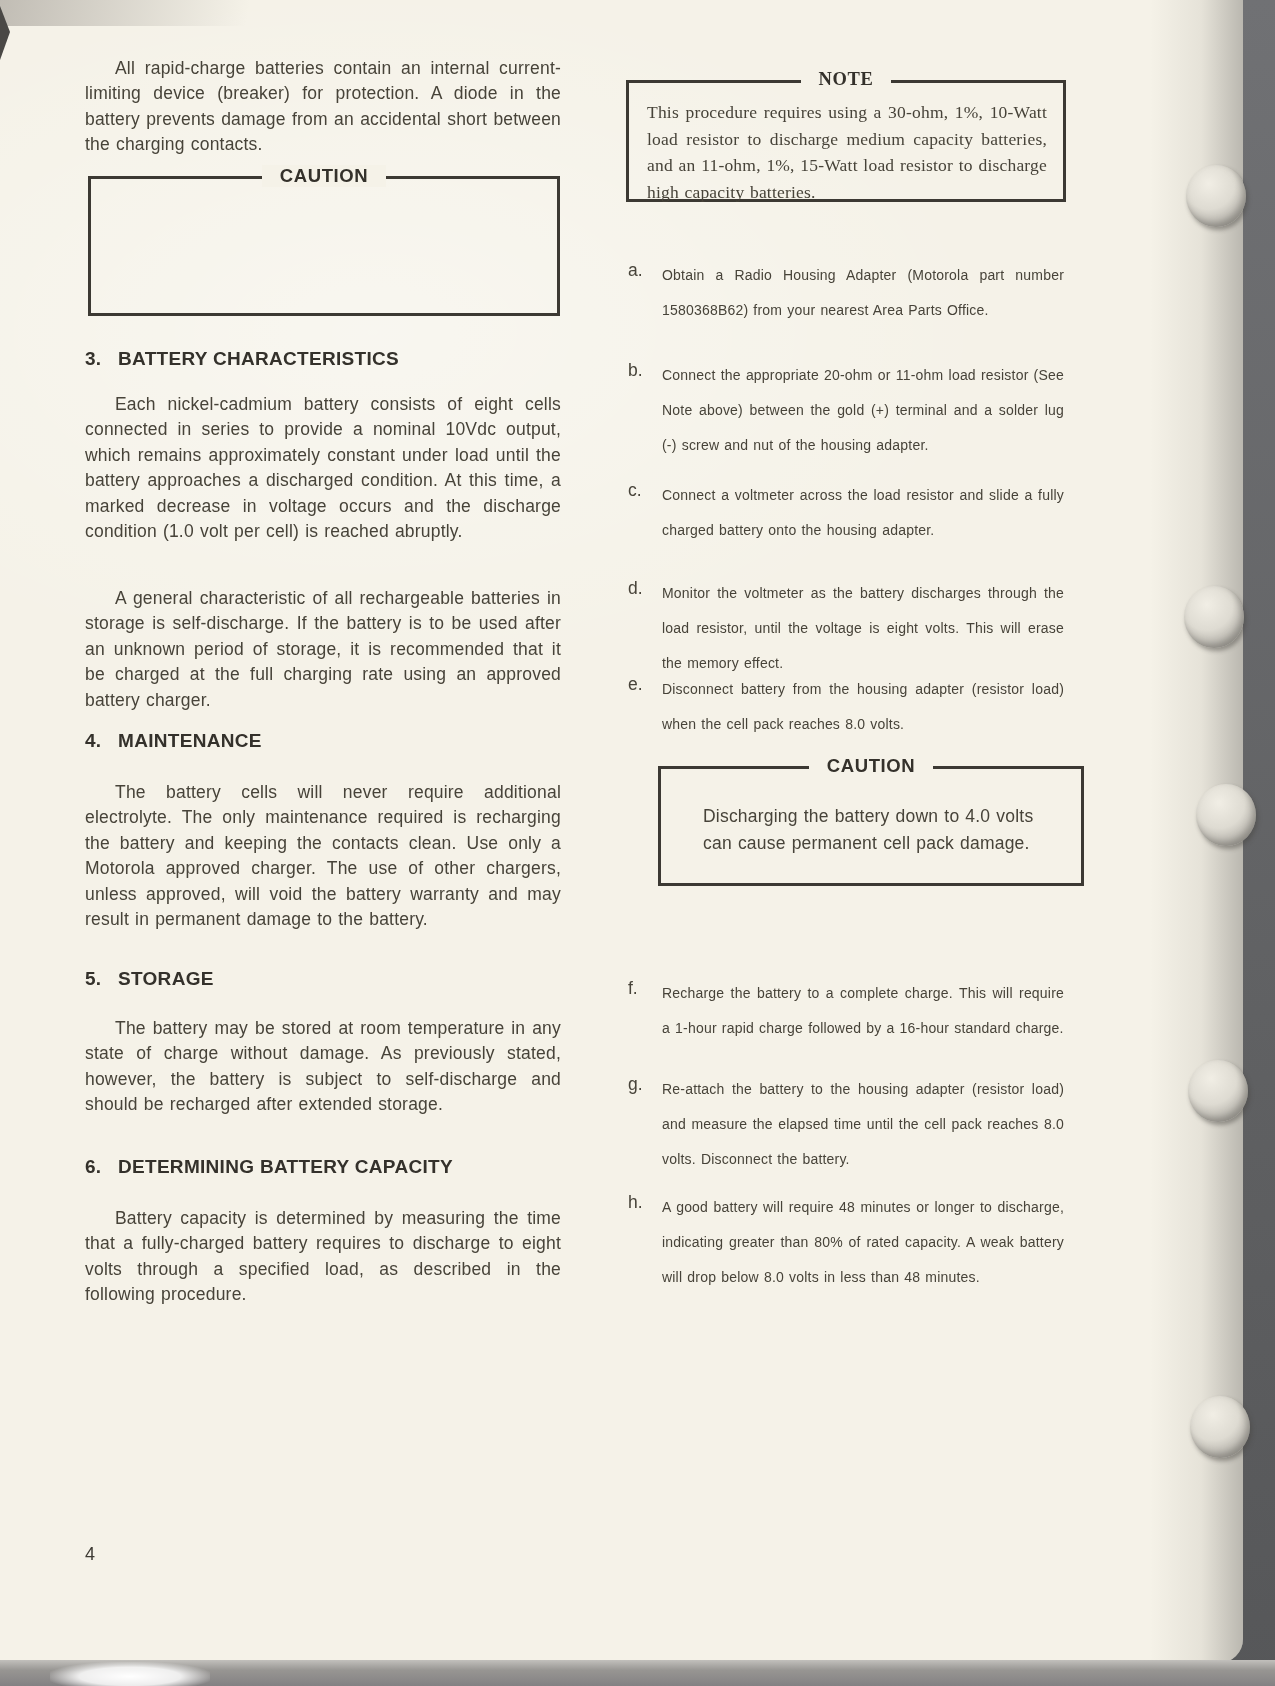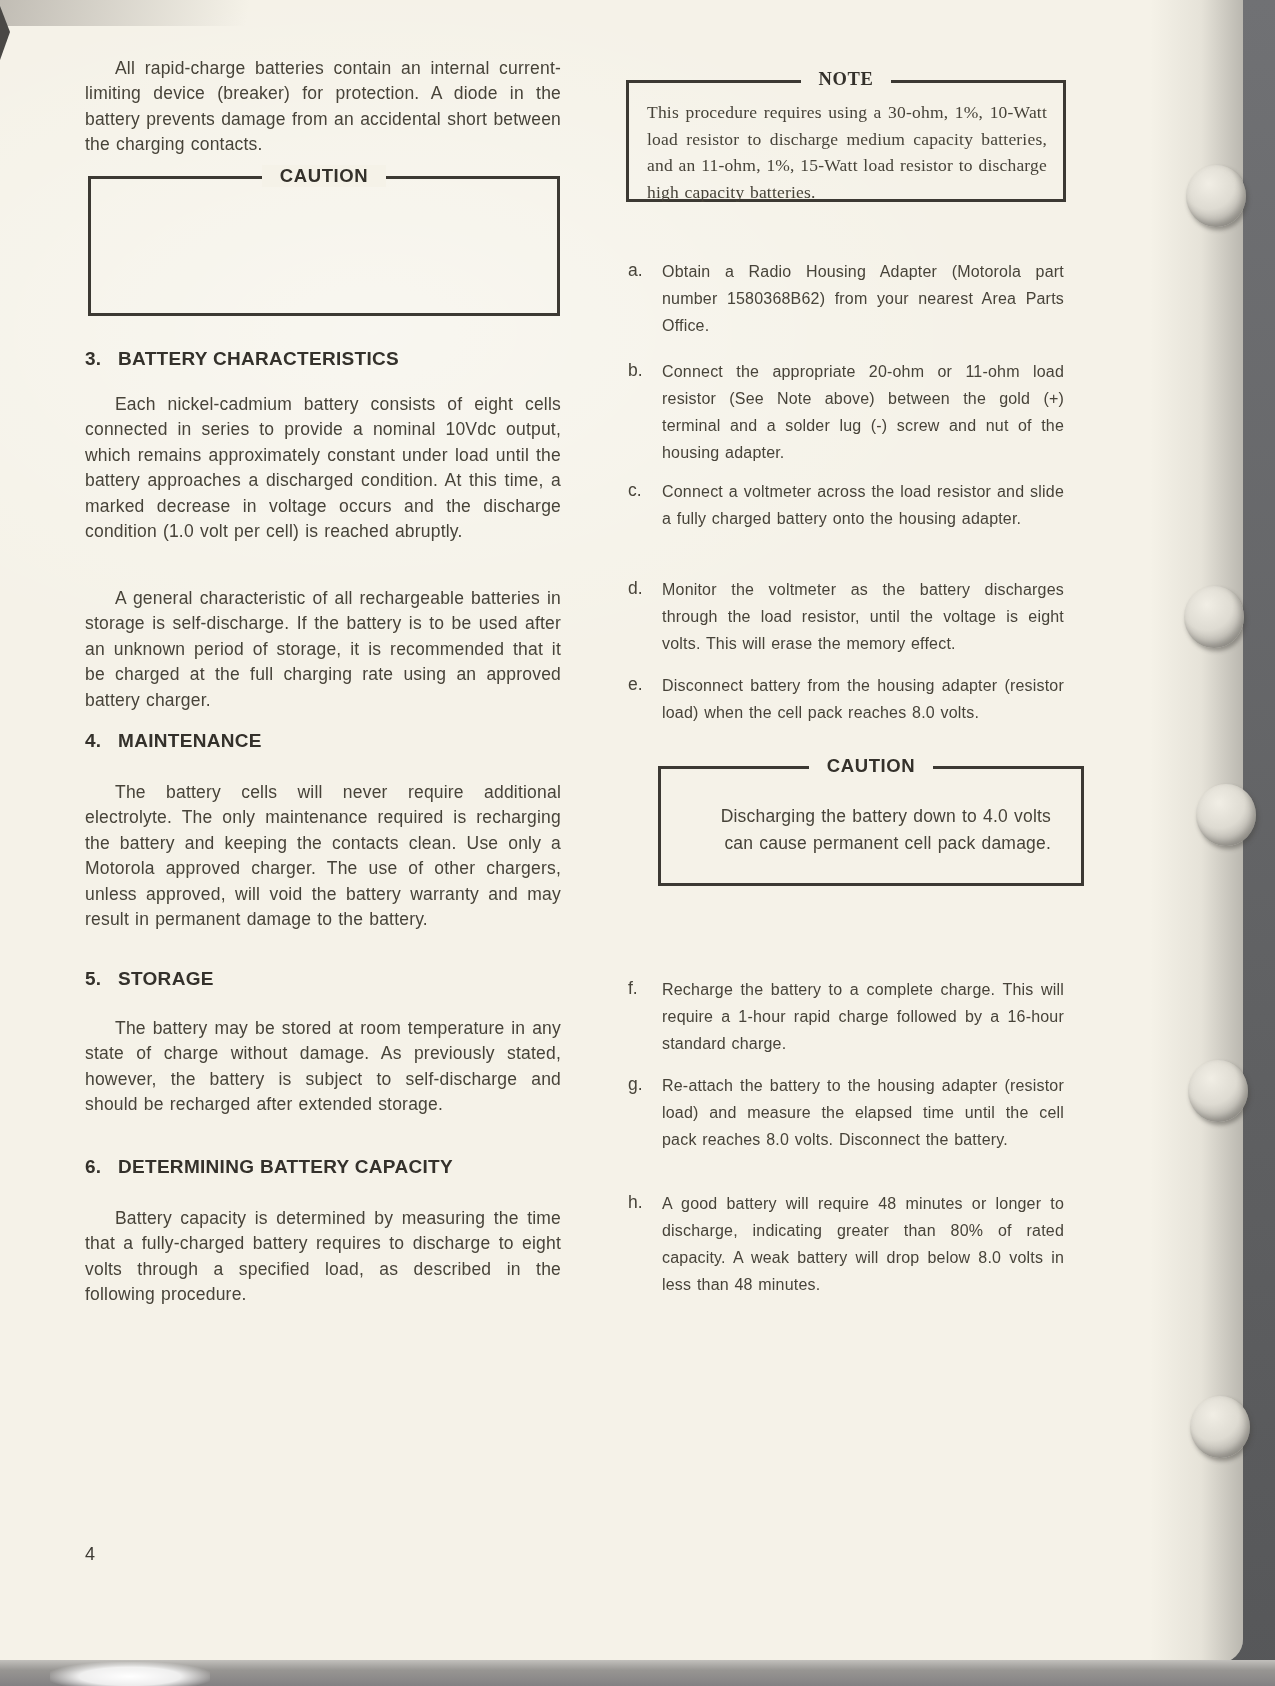--- a/index.html
+++ b/index.html
@@ -76,21 +76,21 @@
     font-size:17.5px;line-height:26.5px;letter-spacing:.2px;word-spacing:1px;
     text-align:justify;color:var(--ink);
   }
   .step{
     position:absolute;display:flex;width:436px;
   }
   .step-letter{
     flex:none;width:34px;font-size:17.5px;line-height:25.4px;color:var(--ink);
   }
   .step-text{
-    flex:1;font-size:16px;line-height:27px;letter-spacing:.2px;word-spacing:1px;
+    flex:1;font-size:14px;line-height:35px;letter-spacing:.2px;word-spacing:1px;
     text-align:justify;color:var(--ink);
   }
   .page-num{
     position:absolute;font-size:18px;color:#3e3b34;
   }
 </style>
 </head>
 <body>
 
 <div class="paper"></div>
@@ -175,21 +175,21 @@
 
   <div class="step" style="left:628px;top:672px;">
     <span class="step-letter">e.</span>
     <div class="step-text">Disconnect battery from the housing adapter (resistor load) when the cell pack reaches 8.0 volts.</div>
   </div>
 
   <div class="titled-box" style="left:658px;top:766px;width:420px;height:114px;">
     <div class="box-title">
       <span>CAUTION</span>
     </div>
-    <div class="box-text" style="margin:34px 0 0 42px;width:348px;text-align:right;">Discharging the battery down to 4.0 volts can cause permanent cell pack damage.</div>
+    <div class="box-text" style="margin:34px 0 0 42px;width:348px;text-align:left;">Discharging the battery down to 4.0 volts can cause permanent cell pack damage.</div>
   </div>
 
   <div class="step" style="left:628px;top:976px;">
     <span class="step-letter">f.</span>
     <div class="step-text">Recharge the battery to a complete charge. This will require a 1-hour rapid charge followed by a 16-hour standard charge.</div>
   </div>
 
   <div class="step" style="left:628px;top:1072px;">
     <span class="step-letter">g.</span>
     <div class="step-text">Re-attach the battery to the housing adapter (resistor load) and measure the elapsed time until the cell pack reaches 8.0 volts. Disconnect the battery.</div>

